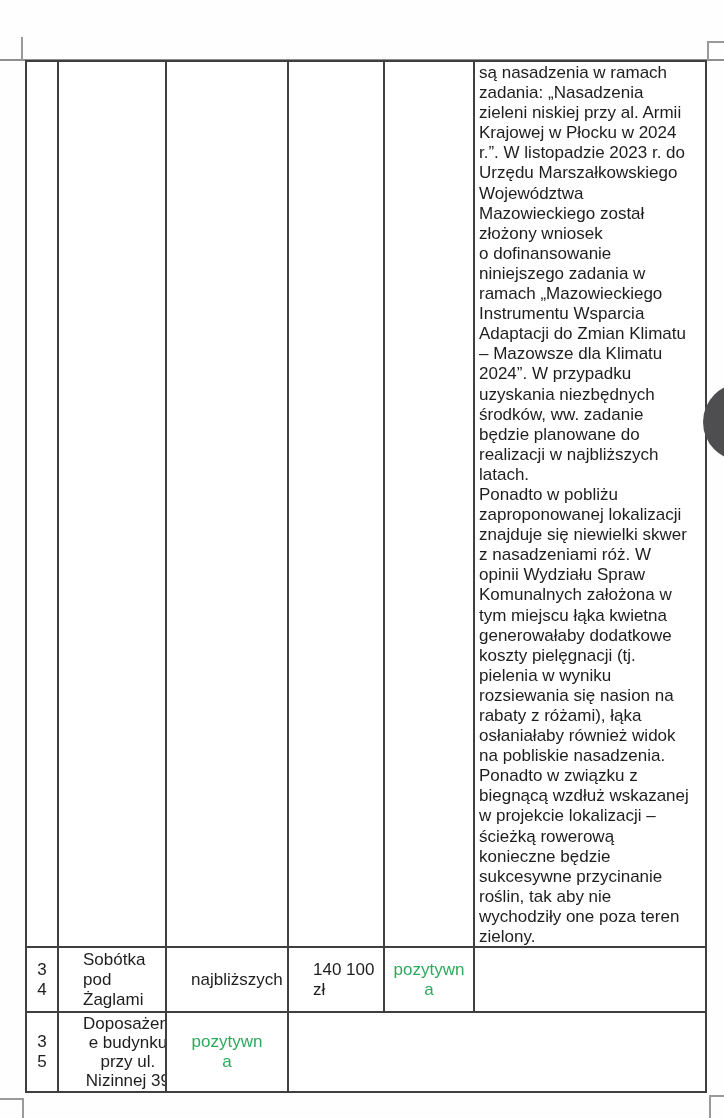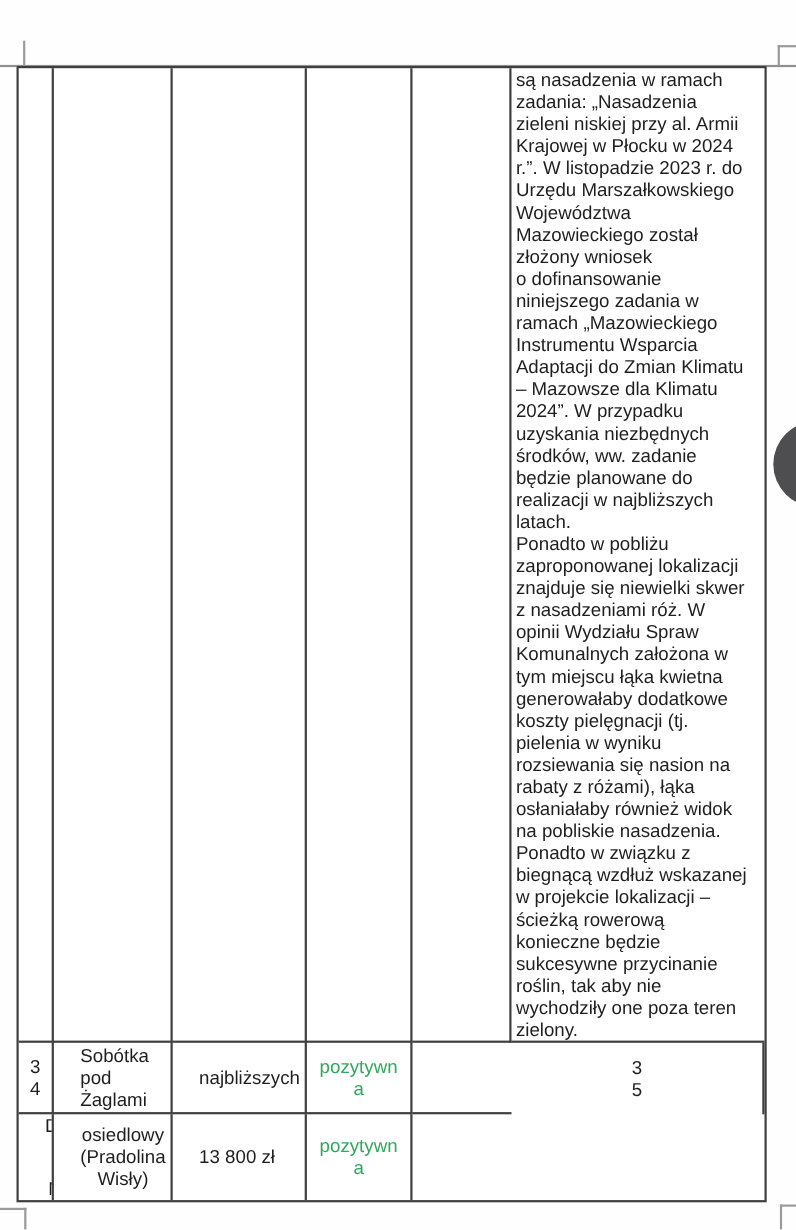--- a/index.html
+++ b/index.html
@@ -28,21 +28,21 @@
   .mark{background:var(--fragment);}
   .tl-v{left:21px;top:37px;width:2px;height:23px;}
   .tr-v{left:707px;top:41px;width:2px;height:19px;}
   .tr-h{left:707px;top:41px;width:17px;height:2px;}
   .bl-h{left:0;top:1098px;width:24px;height:2px;}
   .bl-v{left:22px;top:1098px;width:2px;height:20px;}
   .br-h{left:709px;top:1095px;width:15px;height:2px;}
   .br-v{left:709px;top:1095px;width:2px;height:23px;}
   
   .table{
-    position:absolute;left:15px;top:60px;width:682px;height:1033px;
+    position:absolute;left:25px;top:60px;width:682px;height:1033px;
     box-sizing:border-box;border:2px solid var(--border);
     display:grid;
     grid-template-columns:32px 108px 122px 96px 90px auto;
     grid-template-rows:886px 65px auto;
     background:#fff;
   }
   .cell{
     box-sizing:border-box;
     border-right:2px solid var(--border);
     border-bottom:2px solid var(--border);
@@ -135,34 +135,31 @@
 wychodziły one poza teren
 zielony.</div>
     </div>
 
     <div class="cell mid idc">3
 4</div>
     <div class="cell mid leftc">Sobótka
 pod
 Żaglami</div>
     <div class="cell mid leftc">najbliższych</div>
+    <div class="cell mid leftc">140 100 zł</div>
     <div class="cell mid opinion">pozytywn
 a</div>
     <div class="cell no-r"></div>
 
     <div class="cell mid idc no-b">3
 5</div>
     <div class="cell mid leftc no-b row35-name">Doposażeni
 e budynku
 przy ul.
 Nizinnej 39</div>
-    <div class="cell mid leftc no-b">osiedlowy
-(Pradolina
-Wisły)</div>
-    <div class="cell mid leftc no-b">13 800 zł</div>
     <div class="cell mid opinion no-b">pozytywn
 a</div>
     <div class="cell no-r no-b"></div>
   </div>
 
   <div class="abs mark bl-h"></div>
   <div class="abs mark bl-v"></div>
   <div class="abs mark br-h"></div>
   <div class="abs mark br-v"></div>
 

